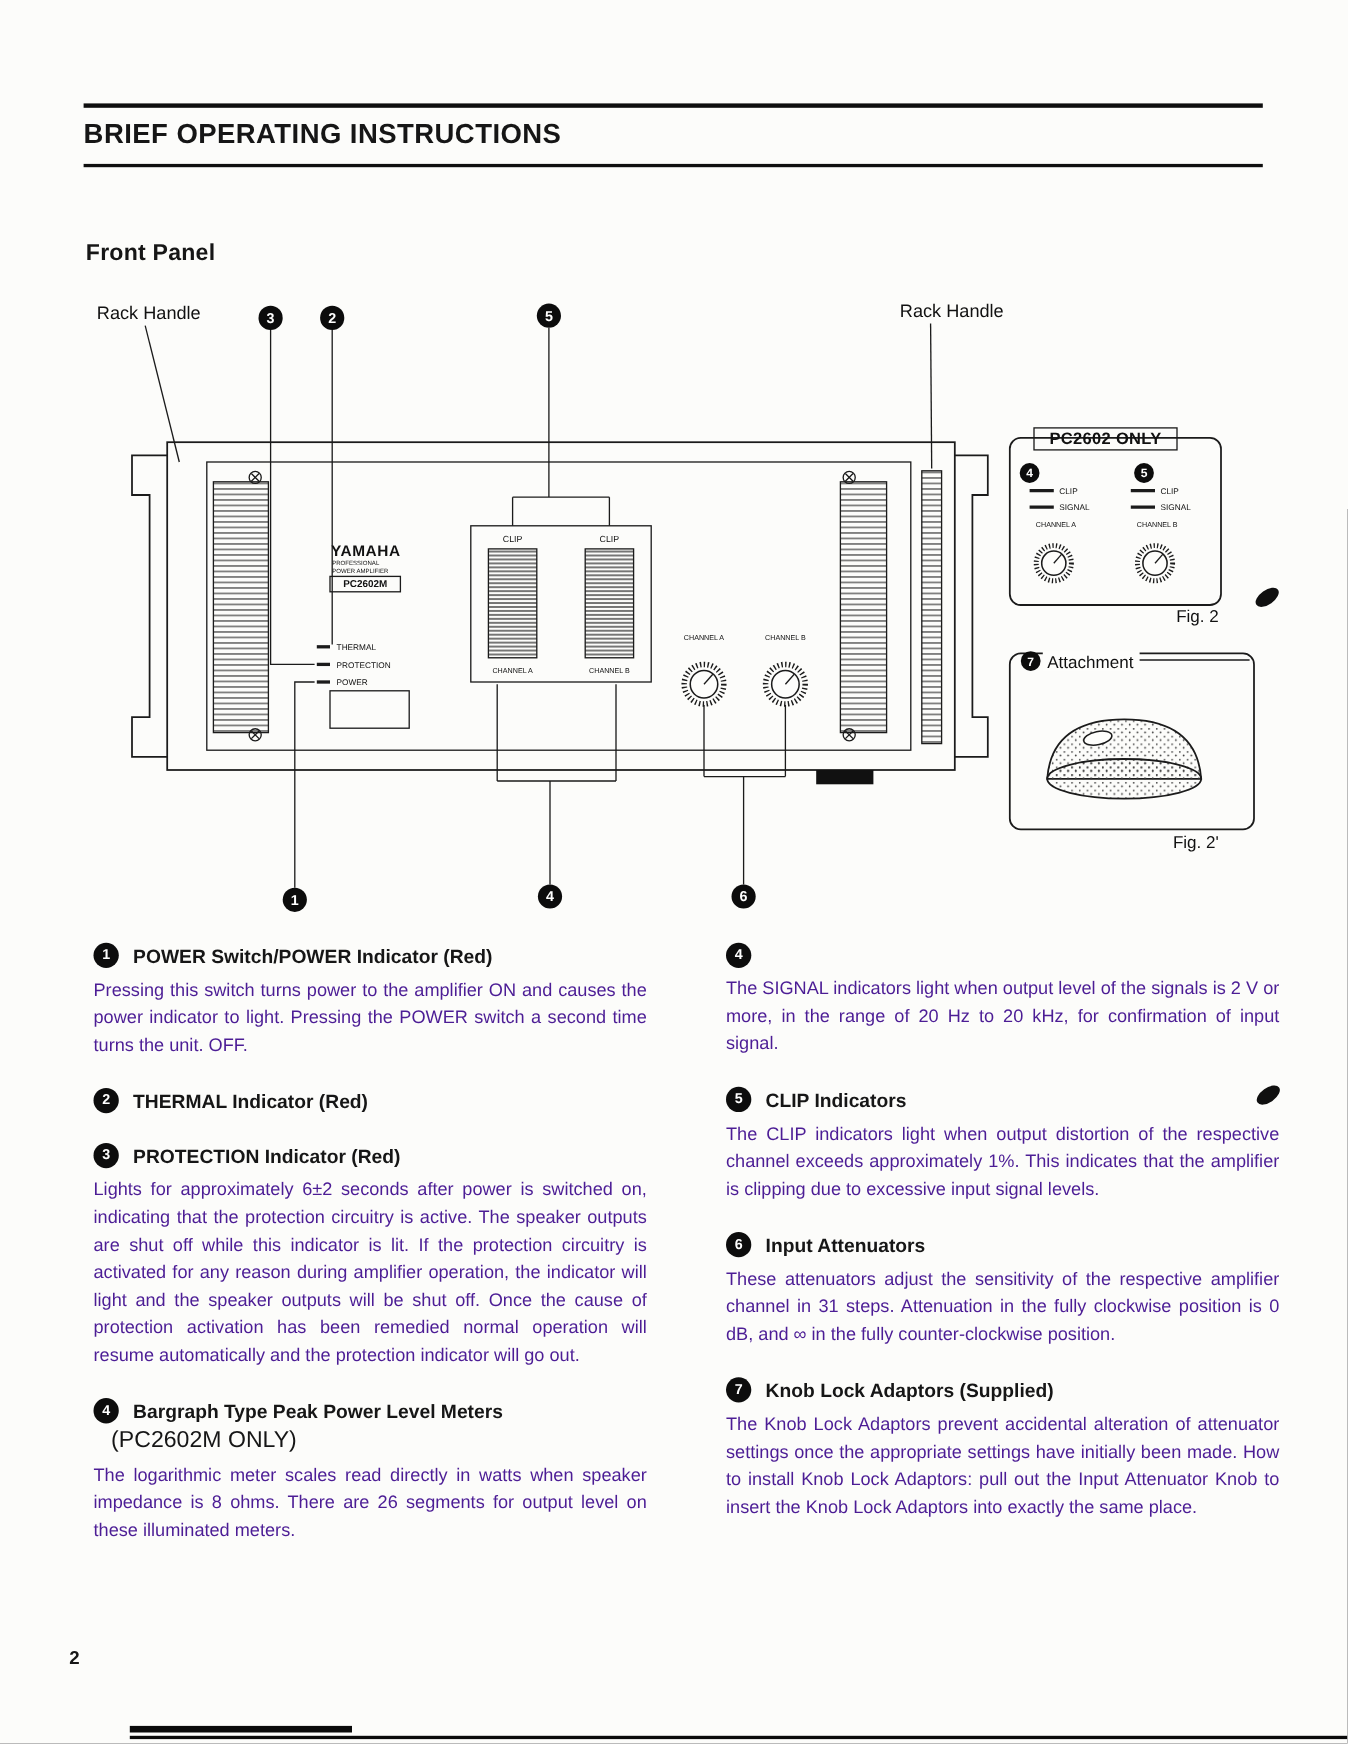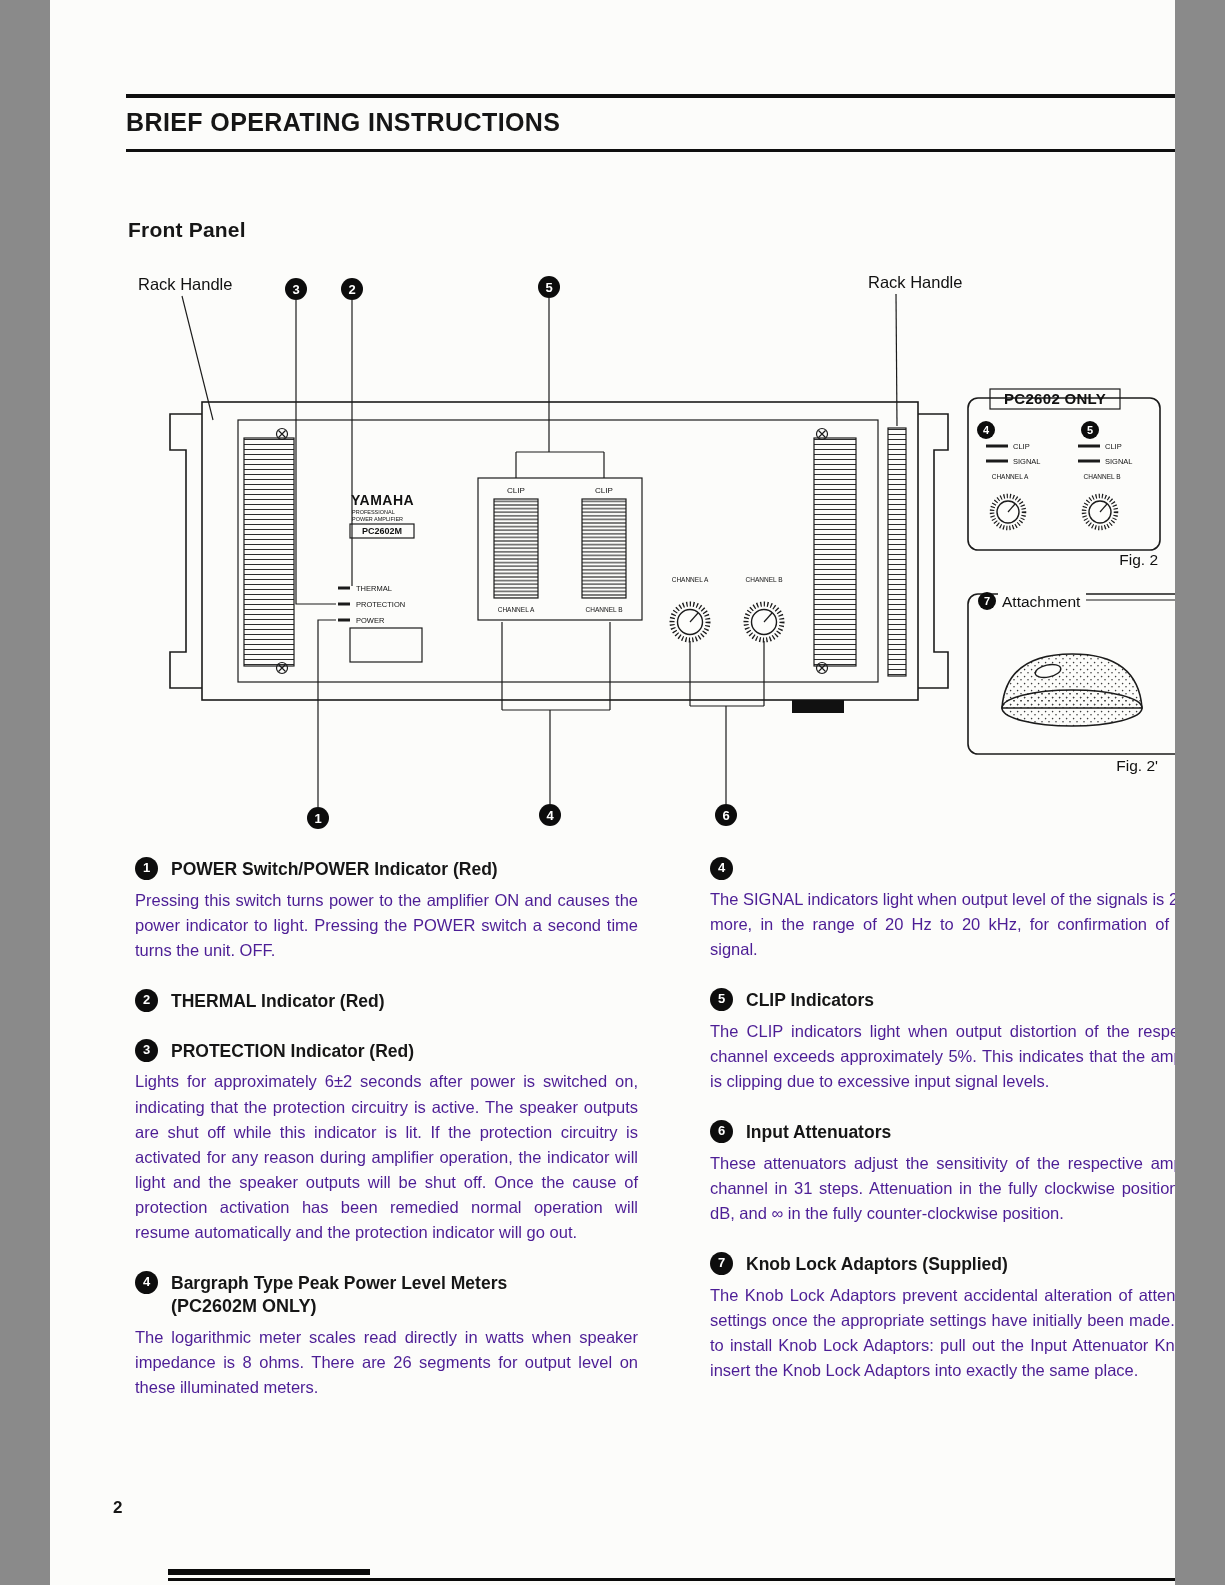--- a/index.html
+++ b/index.html
@@ -1,39 +1,39 @@
 <!DOCTYPE html>
 <html><head>
 <meta charset="utf-8">
 <title>Brief Operating Instructions</title>
 <style>
   * { margin:0; padding:0; box-sizing:border-box; }
   html,body { background:#8a8a8a; }
   .page {
-    position:relative; width:1125px; height:1585px; margin:0 auto;
+    position:relative; width:1225px; height:1585px; margin:0 auto;
     background:#fcfcfa; color:#161616; overflow:hidden;
     font-family:"Liberation Sans", sans-serif;
   }
   .rule-top  { position:absolute; left:76px; top:94px;  width:1072px; height:4px; background:#0f0f0f; }
   .doc-title { position:absolute; left:76px; top:108px; font-size:25px; font-weight:bold; letter-spacing:.4px; }
   .rule-sub  { position:absolute; left:76px; top:149px; width:1072px; height:3px; background:#0f0f0f; }
   .front-panel-title { position:absolute; left:78px; top:218px; font-size:21px; font-weight:bold; letter-spacing:.2px; }
   .diagram-svg { position:absolute; left:0; top:262px; }
 
   .columns { position:absolute; left:85px; top:858px; width:1078px; display:flex; gap:72px; }
   .col { width:503px; }
   .col-right { width:503px; }
   .section { margin-bottom:27px; }
   .sec-head { display:flex; align-items:flex-start; gap:13px; font-size:17.5px; font-weight:bold; line-height:1.3; }
   .badge {
     flex:0 0 auto; width:23px; height:23px; border-radius:50%;
     background:#0d0d0d; color:#fff; font-size:13px; font-weight:bold;
     display:flex; align-items:center; justify-content:center; margin-top:-1px;
   }
-  .sec-title2 { margin-left:36px; font-size:18px; font-weight:bold; line-height:1.3; }
+  .sec-title2 { margin-left:16px; font-size:21px; font-weight:normal; line-height:1.3; }
   .sec-body { margin-top:7px; font-size:16.5px; line-height:1.52; text-align:justify; color:#4c1d95; }
   .page-num { position:absolute; left:63px; top:1498px; font-size:17px; font-weight:bold; }
 
   .ink-blob {
     position:absolute; left:1141px; top:989px; width:24px; height:13px;
     background:#101010; border-radius:50%; transform:rotate(-35deg);
   }
   .scan-bar-short { position:absolute; left:118px; top:1569px; width:202px; height:6px; background:#0a0a0a; }
   .scan-bar-long  { position:absolute; left:118px; top:1578px; width:1107px; height:3px; background:#0a0a0a; }
 
@@ -281,21 +281,21 @@
           <span class="badge">4</span>
         </div>
         <p class="sec-body">The SIGNAL indicators light when output level of the signals is 2 V or more, in the range of 20 Hz to 20 kHz, for confirmation of input signal.</p>
       </div>
 
       <div class="section">
         <div class="sec-head">
           <span class="badge">5</span>
           <span>CLIP Indicators</span>
         </div>
-        <p class="sec-body">The CLIP indicators light when output distortion of the respective channel exceeds approximately 5%. This indicates that the amplifier is clipping due to excessive input signal levels.</p>
+        <p class="sec-body">The CLIP indicators light when output distortion of the respective channel exceeds approximately 1%. This indicates that the amplifier is clipping due to excessive input signal levels.</p>
       </div>
 
       <div class="section">
         <div class="sec-head">
           <span class="badge">6</span>
           <span>Input Attenuators</span>
         </div>
         <p class="sec-body">These attenuators adjust the sensitivity of the respective amplifier channel in 31 steps. Attenuation in the fully clockwise position is 0 dB, and ∞ in the fully counter-clockwise position.</p>
       </div>
 

